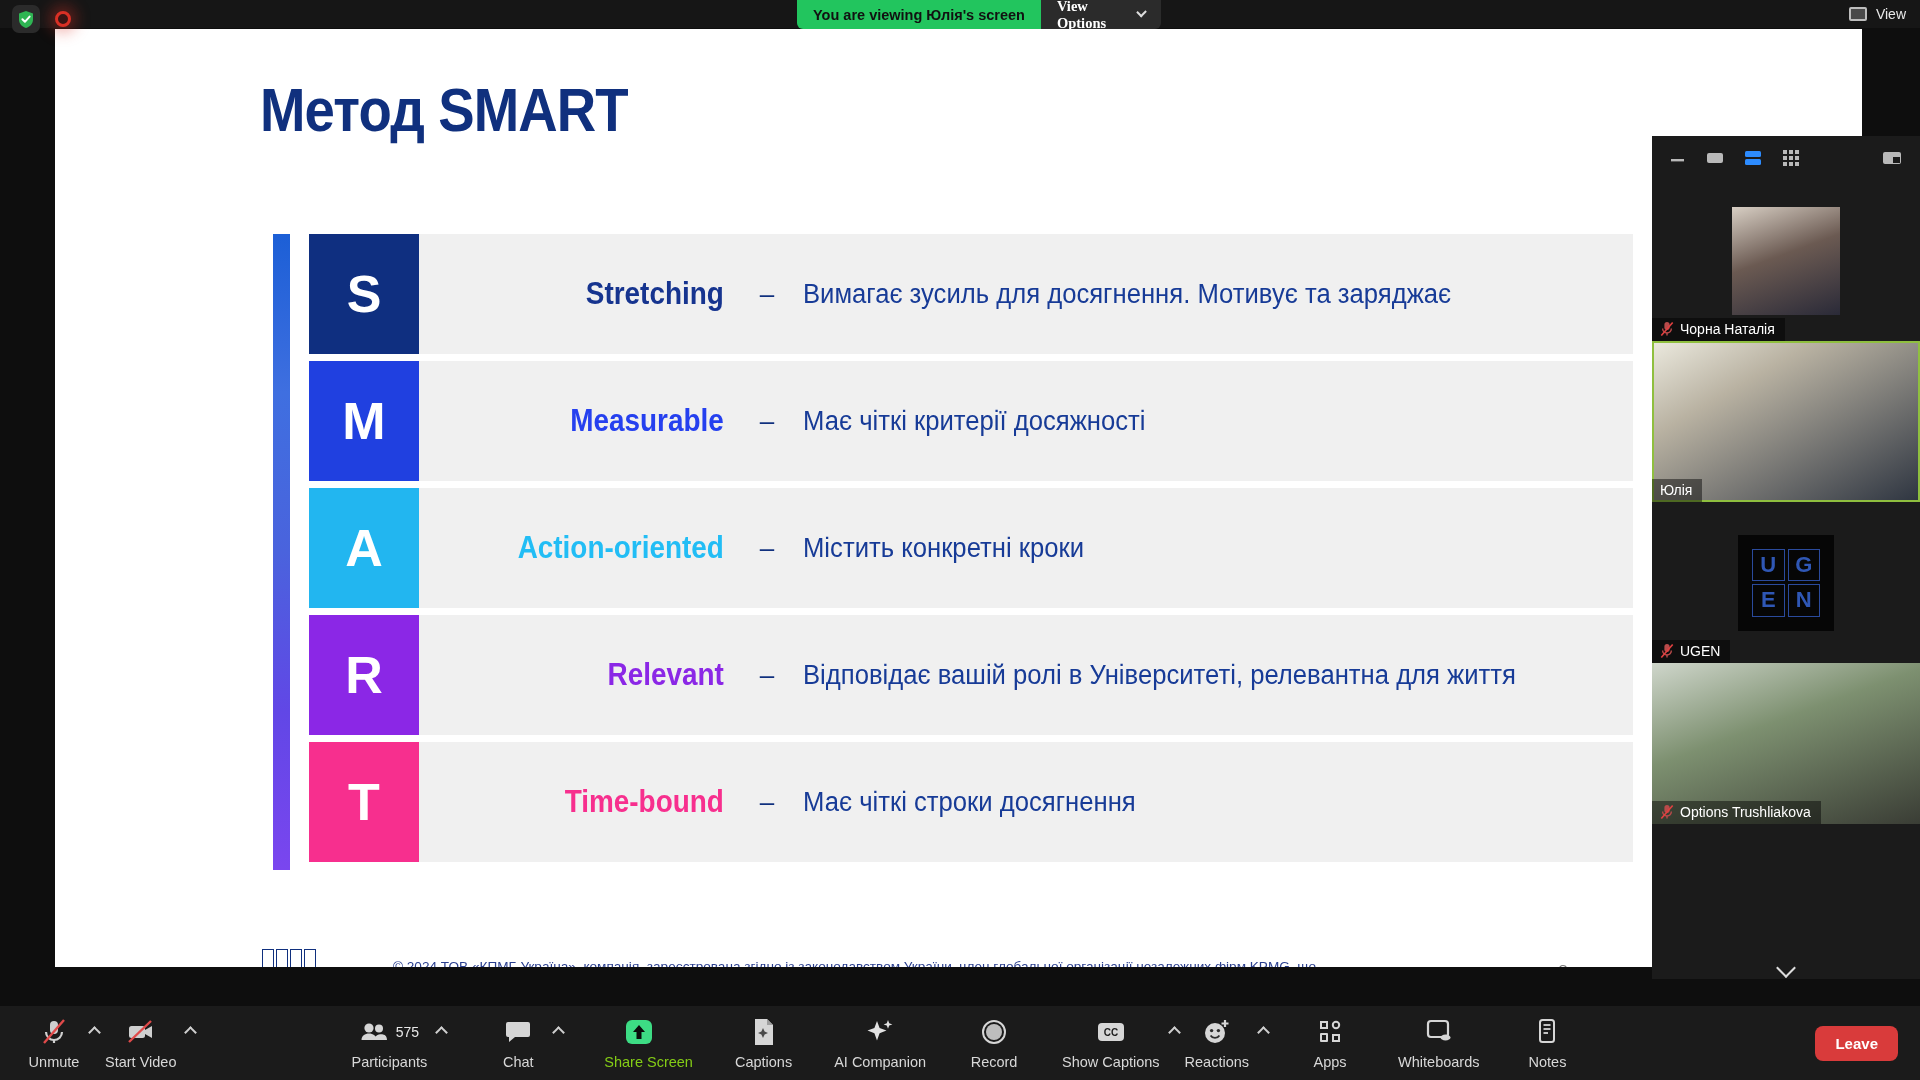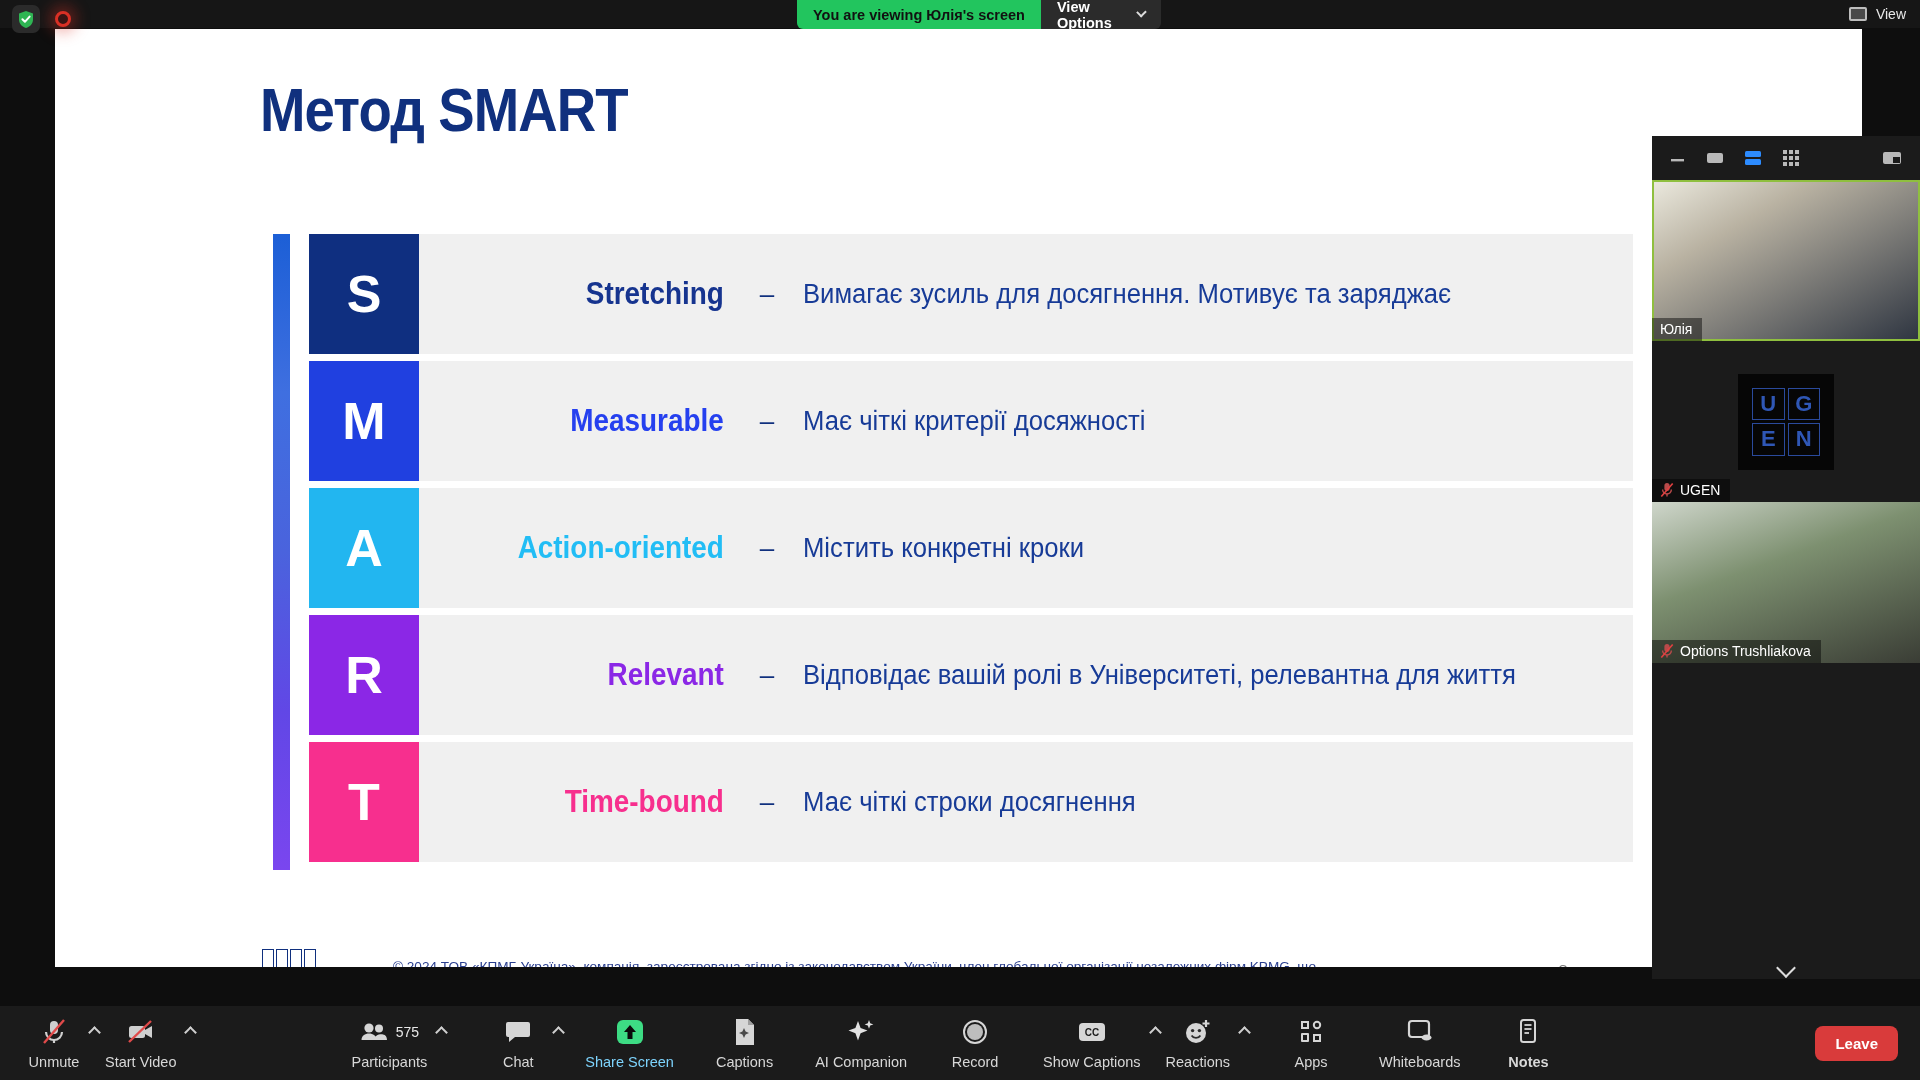--- a/index.html
+++ b/index.html
@@ -16,21 +16,21 @@
     border:3px solid #d93025; background:#3a1514; box-shadow:0 0 14px 6px rgba(217,48,37,.35); }
   .viewbtn { position:absolute; right:14px; top:6px; display:flex; align-items:center; gap:9px;
     color:#e8e8e8; font-size:14px; }
   .viewbtn .vi { width:18px; height:14px; border:2px solid #bdbdbd; border-radius:2px; background:#4a4a4a; }
 
   .sharebar { position:absolute; left:797px; top:0; width:364px; height:29px; display:flex;
     border-radius:0 0 6px 6px; overflow:hidden; z-index:45; }
   .sharebar .green { background:#22c55e; color:#111; font-weight:bold; font-size:14.5px;
     display:flex; align-items:center; justify-content:center; padding:0 16px; }
   .sharebar .dark { background:#2b2b2b; color:#fff; font-weight:bold; font-size:14.5px;
-    display:flex; align-items:center; gap:8px; padding:0 16px; flex:1; }
+    display:flex; align-items:center; gap:8px; padding:0 16px; flex:1;font-family:Liberation Serif, serif; }
   .caret { display:inline-block; width:8px; height:8px; border-right:2px solid #ddd;
     border-bottom:2px solid #ddd; transform:rotate(45deg) translate(-2px,-2px); }
 
   
   .slide { position:absolute; left:55px; top:29px; width:1807px; height:938px;
     background:#ffffff; overflow:hidden;padding-left:45px; }
 
   .slide-title { position:absolute; left:205px; top:45px; font-size:62px; font-weight:bold;
     letter-spacing:-1px; color:#10307e; font-family:"Liberation Sans", sans-serif;
     transform:scaleX(.88); transform-origin:left center; white-space:nowrap; }
@@ -94,21 +94,21 @@
     display:flex; align-items:center; z-index:50; }
   .tb-item { position:relative; display:flex; flex-direction:column; align-items:center;
     justify-content:center; color:#d8d8d8; font-size:14.5px; gap:7px; min-width:64px;
     padding:0 6px; height:74px; }
   .tb-item .lbl { white-space:nowrap; }
   .tb-item .ico { height:30px; display:flex; align-items:center; justify-content:center; }
   .arrow-up { width:9px; height:9px; border-left:2px solid #cfcfcf; border-top:2px solid #cfcfcf;
     transform:rotate(45deg); margin-bottom:22px; }
   .leave { margin-left:auto; margin-right:22px; background:#d93b3b; color:#fff; font-weight:bold;
     font-size:15px; padding:9px 20px; border-radius:8px; border:none; }
-  .green-txt { color:#7dd3fc; }
+  .green-txt { color:#84cc16;margin-left:19px; }
   .badge-count { color:#e8e8e8; font-size:14px; }
 </style>
 </head>
 <body>
 
 <div id="app">
 
   <div class="topstrip">
     <div class="shield">
       <svg width="18" height="19" viewBox="0 0 18 19">
@@ -219,20 +219,32 @@
         </svg>
       </span>
       <span class="ph-ic ph-right">
         <svg width="20" height="16" viewBox="0 0 20 16">
             <rect x="1" y="2" width="18" height="12" rx="2" fill="#b9b9b9"></rect>
             <rect x="11" y="7" width="7" height="6" fill="#1b1b1b"></rect>
           </svg>
       </span>
     </div>
     <div id="tiles">
+        <div class="tile">
+          <div class="thumb" style="background:linear-gradient(160deg,#d8cfc4 0%,#6b5a52 45%,#2a2a38 100%)"></div>
+          <div class="namebar">
+            <svg class="mutedmic" viewBox="0 0 16 18">
+              <rect x="5" y="1" width="6" height="9" rx="3" fill="#b84a4a"></rect>
+              <path d="M3 8.5a5 5 0 0 0 10 0" stroke="#b84a4a" stroke-width="1.6" fill="none"></path>
+              <line x1="8" y1="13" x2="8" y2="16.5" stroke="#b84a4a" stroke-width="1.6"></line>
+              <line x1="1.5" y1="16.5" x2="14.5" y2="1.5" stroke="#e04040" stroke-width="1.8"></line>
+            </svg>
+            <span>Чорна Наталія</span>
+          </div>
+        </div>
         <div class="tile active full">
           <div class="thumb" style="background:linear-gradient(150deg,#eceadf 0%,#b9b2a2 30%,#2d3440 100%)"></div>
           <div class="namebar">
             <span>Юлія</span>
           </div>
         </div>
         <div class="tile">
           <div class="ugenlogo">
             <span>U</span>
             <span>G</span>
@@ -408,21 +420,21 @@
         <div class="tb-item">
           <div class="ico" style="display:flex;gap:8px;align-items:center;">
             <svg width="28" height="26" viewBox="0 0 28 26">
               <rect x="3" y="2" width="20" height="16" rx="3" fill="none" stroke="#d6d6d6" stroke-width="2.2"></rect>
               <ellipse cx="20.5" cy="18.5" rx="5" ry="3" fill="#d6d6d6"></ellipse>
             </svg>
           </div>
           <div class="lbl">Whiteboards</div>
         </div>
       </div>
-      <div style="display: flex; align-items: center; margin-left: 30px; font-weight: bold;">
+      <div style="display: flex; align-items: center; margin-left: 30px;">
         <div class="tb-item">
           <div class="ico" style="display:flex;gap:8px;align-items:center;">
             <svg width="24" height="28" viewBox="0 0 24 28">
               <rect x="5" y="2" width="14" height="22" rx="2.5" fill="none" stroke="#d6d6d6" stroke-width="2"></rect>
               <line x1="8.5" y1="7" x2="15.5" y2="7" stroke="#d6d6d6" stroke-width="1.8"></line>
               <line x1="8.5" y1="11" x2="15.5" y2="11" stroke="#d6d6d6" stroke-width="1.8"></line>
               <line x1="8.5" y1="15" x2="13" y2="15" stroke="#d6d6d6" stroke-width="1.8"></line>
             </svg>
           </div>
           <div class="lbl">Notes</div>

